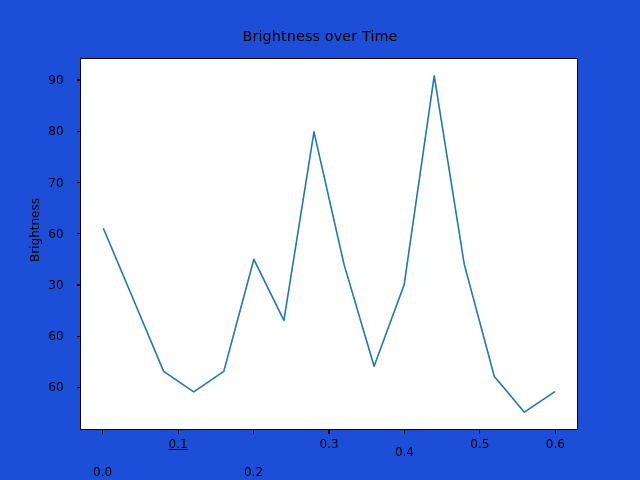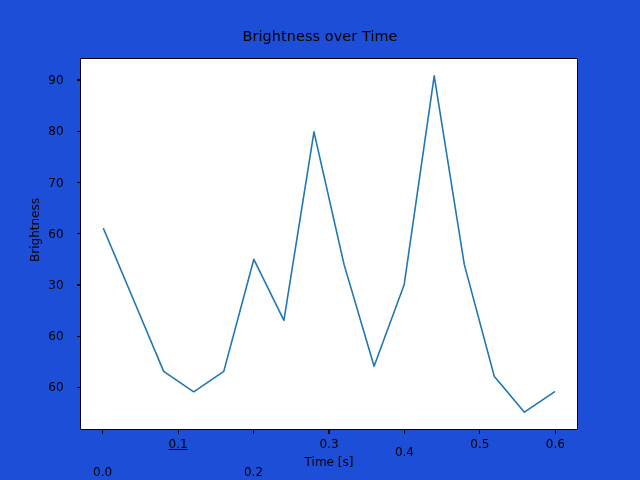--- a/index.html
+++ b/index.html
@@ -142,16 +142,15 @@
       <div class="tick-mark ytick-mark" style="top: 79.4831px;"></div>
       <div class="tick-mark xtick-mark" style="left: 102.086px;"></div>
       <div class="tick-mark xtick-mark" style="left: 177.541px;"></div>
       <div class="tick-mark xtick-mark" style="left: 252.995px;"></div>
       <div class="tick-mark xtick-mark" style="left: 328.45px;"></div>
       <div class="tick-mark xtick-mark" style="left: 403.905px;"></div>
       <div class="tick-mark xtick-mark" style="left: 479.359px;"></div>
       <div class="tick-mark xtick-mark" style="left: 554.814px;"></div>
     </div>
 
-  <div id="xlabel">Time [s]</div>
   <div id="ylabel">Brightness</div>
 
 </div>
 
 </body></html>

